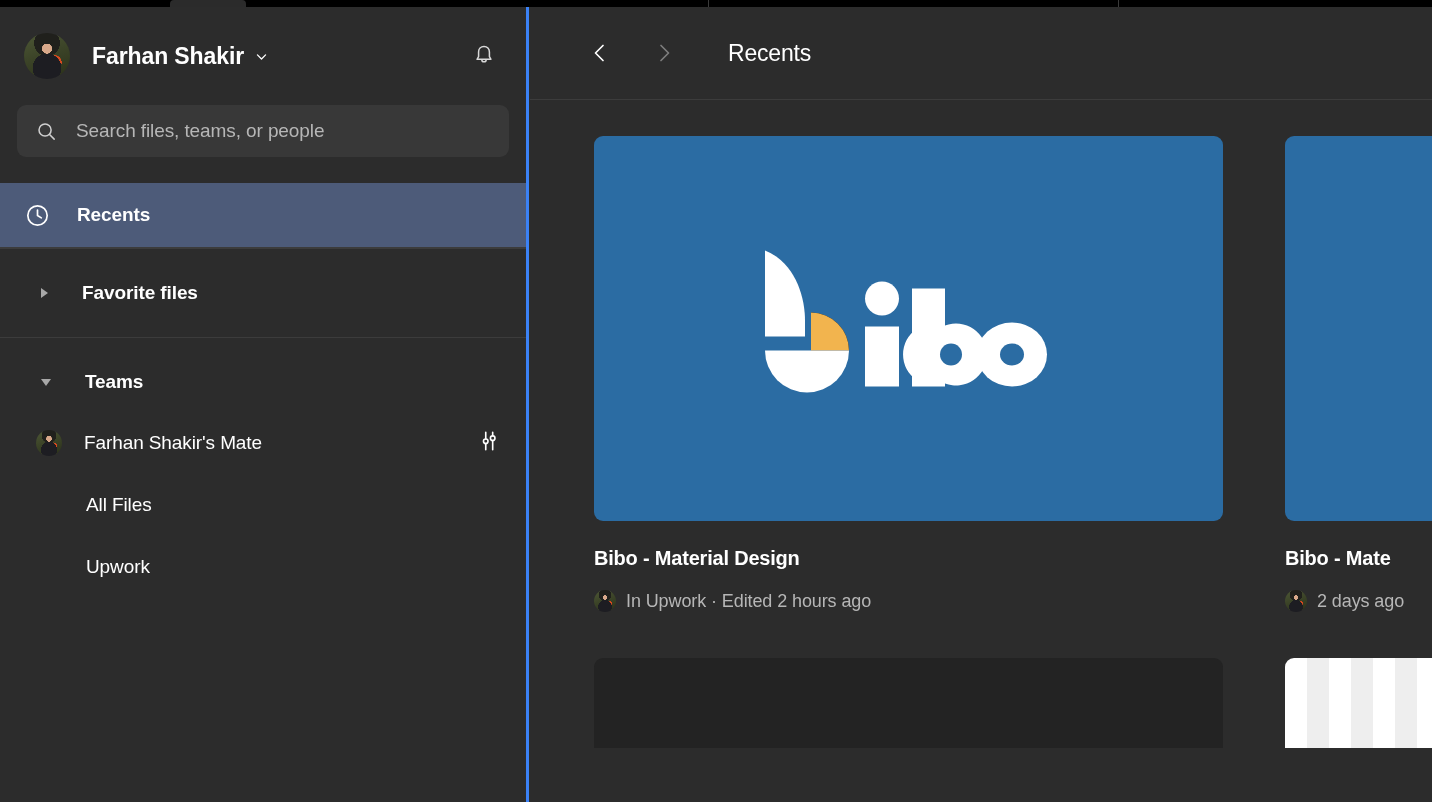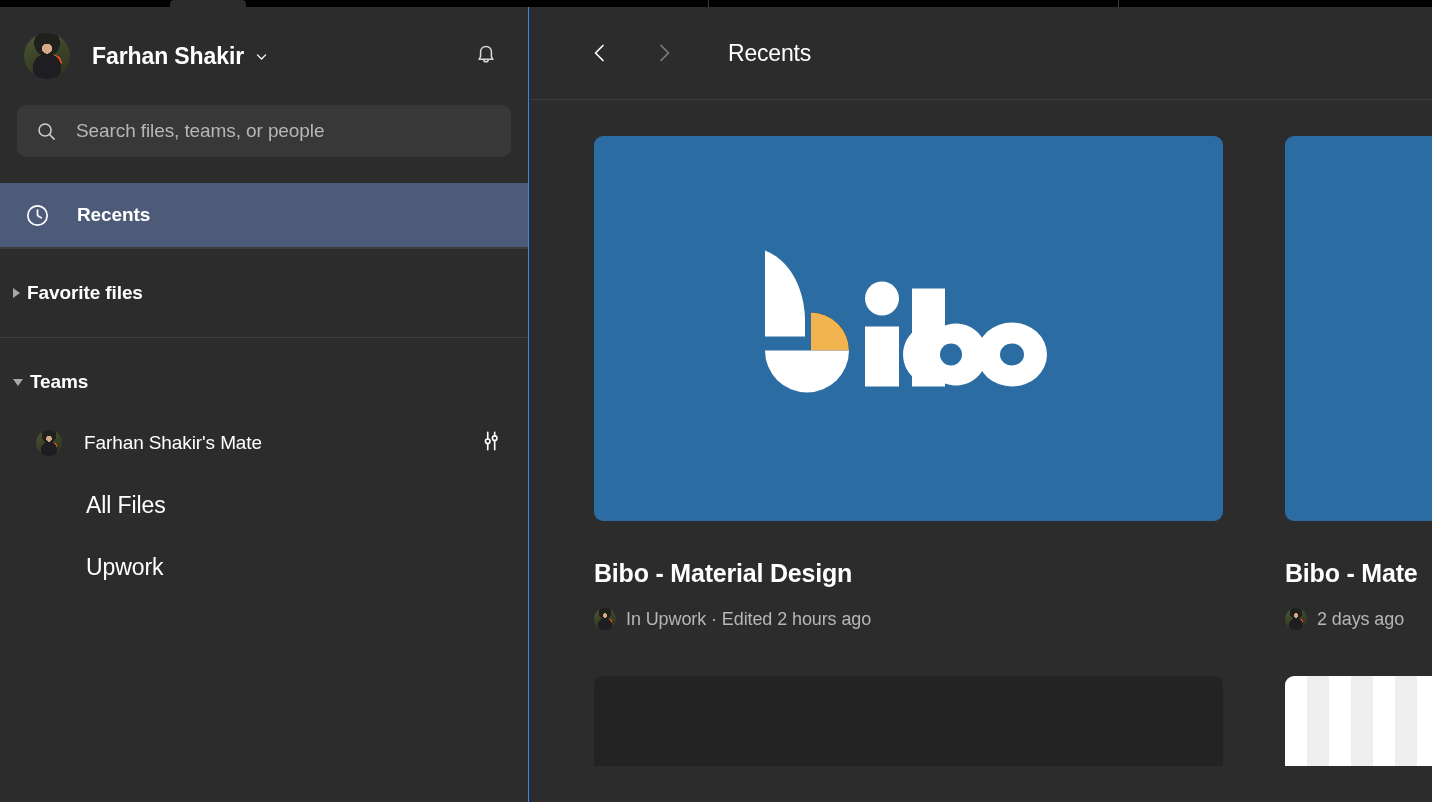--- a/index.html
+++ b/index.html
@@ -19,21 +19,21 @@
   }
   .chrome-tab{
     position:absolute; top:0; height:7px; background:#2b2b2b;
   }
   .chrome-tab.t1{ left:170px; width:76px; border-radius:4px 4px 0 0; }
   .chrome-seam{ position:absolute; top:0; width:1px; height:7px; background:#3a3a3a; }
 
   
   .sidebar{
     position:absolute; top:7px; left:0; width:529px; height:795px;
-    background:#2c2c2c; border-right:1px solid #3b82f6;
+    background:#2c2c2c; border-right:3px solid #3b82f6;
     overflow:hidden;
   }
   .sb-header{
     height:98px; display:flex; align-items:center; padding:0 22px 0 24px;
   }
   .avatar{
     width:46px; height:46px; border-radius:50%; flex:none;
     background:
       radial-gradient(circle at 50% 34%, #d8a88a 0 13%, transparent 13.5%),
       radial-gradient(circle at 50% 76%, #1d1d22 0 34%, transparent 34.5%),
@@ -66,38 +66,38 @@
     gap:26px; cursor:default;
   }
   .nav-row.active{ background:#4d5b79; }
   .nav-label{ font-size:19px; color:#ffffff; letter-spacing:-0.1px; }
   .nav-label.bold{ font-weight:700; }
 
   .divider{ height:1px; background:#3c3c3c; width:100%; }
 
   .section{ padding:14px 0; }
   .sec-row{
-    display:flex; align-items:center; height:60px; padding:0 13px; gap:13px;
+    display:flex; align-items:center; height:60px; padding:0 13px; gap:40px;margin-left:28px;
   }
   .tri{
     width:0; height:0; flex:none; margin-right:-6px;
   }
   .tri.right{ border-left:7px solid #a8a8a8; border-top:5px solid transparent; border-bottom:5px solid transparent; }
   .tri.down{ border-top:7px solid #a8a8a8; border-left:5px solid transparent; border-right:5px solid transparent; }
   .sec-title{ font-size:19px; font-weight:700; color:#ffffff; letter-spacing:-0.1px; }
 
   .team-row{
     display:flex; align-items:center; height:62px; padding:0 24px 0 36px; gap:22px;
   }
   .team-label{ font-size:19px; color:#ffffff; letter-spacing:-0.1px; }
   .sliders{ margin-left:auto; }
   .sub-row{
     display:flex; align-items:center; height:62px; padding:0 24px 0 86px;
   }
-  .sub-label{ font-size:23px; color:#ffffff; letter-spacing:-0.1px; }
+  .sub-label{ font-size:19px; color:#ffffff; letter-spacing:-0.1px; }
 
   
   .main{
     position:absolute; top:7px; left:530px; width:902px; height:795px;
     background:#2c2c2c; overflow:hidden;
   }
   .main-header{
     height:93px; display:flex; align-items:center; padding:0 48px;
     border-bottom:1px solid #3c3c3c;
   }
@@ -120,21 +120,21 @@
 
   .grid{
     display:flex; gap:62px; padding:36px 0 0 64px;
   }
   .card{ width:629px; flex:none; }
   .thumb{
     height:385px; border-radius:9px; background:#2b6ca3; overflow:hidden;
     position:relative;
   }
   .card-title{
-    margin-top:38px; font-size:25px; font-weight:700; color:#ffffff;
+    margin-top:26px; font-size:20px; font-weight:700; color:#ffffff;
     letter-spacing:-0.2px; white-space:nowrap; overflow:hidden;
   }
   .card-meta{
     margin-top:20px; display:flex; align-items:center; gap:10px;
     font-size:18px; color:#b6b6b6; letter-spacing:-0.1px; white-space:nowrap;text-align:right;
   }
 
   .logo{
     position:absolute; left:50%; top:50%; transform:translate(-50%,-50%);
     display:flex; align-items:flex-end;

